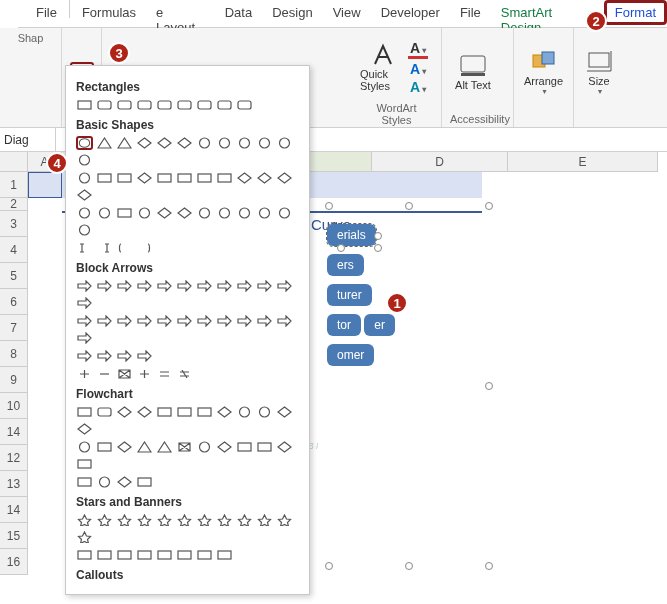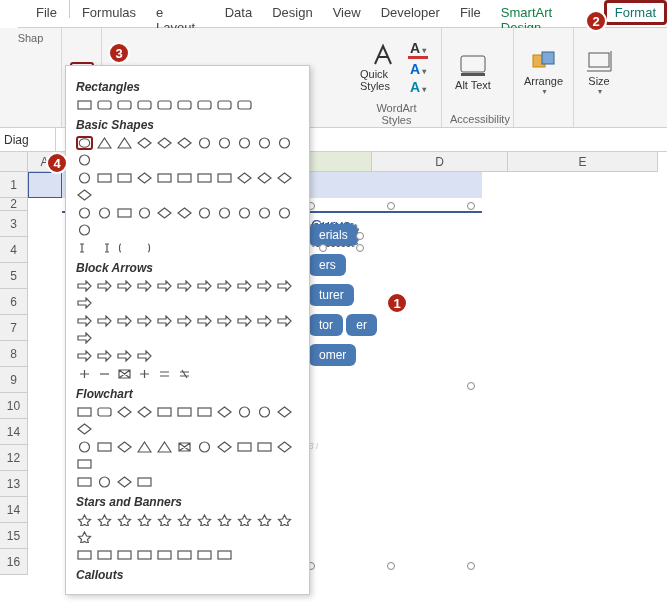--- a/index.html
+++ b/index.html
@@ -2,21 +2,21 @@
 <html><head>
 <meta charset="utf-8">
 <style>
 * { box-sizing: border-box; margin: 0; padding: 0; font-family: "Segoe UI", Arial, sans-serif; }
 body { width: 667px; height: 604px; background: #fff; overflow: hidden; position: relative; font-size: 12px; color: #333; }
 
 
 .tabs { height: 28px; border-bottom: 1px solid #d0d0d0; display: flex; align-items: flex-start; padding-left: 8px; background: #fff; margin-left: 18px; }
 .tab { padding: 5px 10px; cursor: pointer; font-size: 13px; color: #444; }
 .tab.green { color: #107c41; }
-.tab.fmt { color: #0f766e; border: 3px solid #8b1a1a; border-radius: 4px; padding: 2px 8px; position: relative; }
+.tab.fmt { color: #1d4ed8; border: 3px solid #8b1a1a; border-radius: 4px; padding: 2px 8px; position: relative; }
 
 
 .ribbon { height: 100px; border-bottom: 1px solid #d0d0d0; display: flex; background: #f5f5f5; position: relative; }
 .rgroup { border-right: 1px solid #d8d8d8; padding: 4px 8px 2px; display: flex; flex-direction: column; justify-content: space-between; }
 .rgroup .label { text-align:center; font-size:11px; color:#666; }
 .rgroup .body { flex:1; display:flex; align-items:center; gap:6px; }
 .bigbtn { display:flex; flex-direction:column; align-items:center; justify-content:center; width:46px; height:70px; font-size:11px; color:#888; }
 .bigbtn.enabled { color:#333; }
 .bigbtn svg, .bigbtn .ico { width:28px; height:24px; margin-bottom:2px; }
 .shapechg { width:26px; height:22px; border:2px solid #8b1a1a; border-radius:3px; display:flex; align-items:center; justify-content:center; position:relative; }
@@ -28,28 +28,28 @@
 
 .gridwrap { position:relative; height:452px; }
 .colhdr { position:absolute; left:0; top:0; height:20px; display:flex; }
 .corner { width:28px; height:20px; background:#f0f0f0; border-right:1px solid #ccc; border-bottom:1px solid #ccc; }
 .ch { height:20px; background:#f0f0f0; border-right:1px solid #ccc; border-bottom:1px solid #ccc; display:flex; align-items:center; justify-content:center; font-size:12px; color:#555; }
 .rowhdr { position:absolute; left:0; top:20px; width:28px; }
 .rh { height:26px; background:#f0f0f0; border-right:1px solid #ccc; border-bottom:1px solid #ccc; display:flex; align-items:center; justify-content:center; font-size:12px; color:#555; }
 .cells { position:absolute; left:28px; top:20px; right:0; bottom:0; }
 
 
-.smartcanvas { position:absolute; left:311px; top:54px; width:160px; height:360px; }
+.smartcanvas { position:absolute; left:329px; top:54px; width:160px; height:360px; }
 .handle { position:absolute; width:8px; height:8px; border:1px solid #888; background:#fff; border-radius:50%; }
 .node { background:#4a7ab4; color:#fff; font-size:12px; padding:4px 10px; border-radius:6px; margin:4px 0; display:inline-block; position:relative; }
 .nodesel { outline:1px dashed #666; }
 
 
 .panel { position:absolute; left:65px; top:65px; width:245px; height:530px; background:#fff; border:1px solid #c8c8c8; box-shadow:2px 2px 6px rgba(0,0,0,.2); padding:8px 10px; overflow:hidden; z-index:50; }
-.phead { font-weight:600; font-size:12px; margin:6px 0 4px;font-style:italic; }
+.phead { font-weight:600; font-size:12px; margin:6px 0 4px; }
 .prow { display:flex; flex-wrap:wrap; gap:3px; margin-bottom:4px; }
 .pshape { width:17px; height:14px; display:flex; align-items:center; justify-content:center; }
 .pshape svg { width:15px; height:12px; stroke:#555; fill:none; stroke-width:1.2; }
 .pshape.sel { border:2px solid #8b1a1a; border-radius:3px; }
 
 
 .badge { position:absolute; width:22px; height:22px; border-radius:50%; background:#b02418; color:#fff; font-weight:700; font-size:13px; display:flex; align-items:center; justify-content:center; border:2px solid #fff; z-index:100; }
 
 
 .wm { position:absolute; left:210px; top:420px; font-size:18px; font-style:italic; color:#c6d4cc; letter-spacing:1px; pointer-events:none; z-index:40; }

